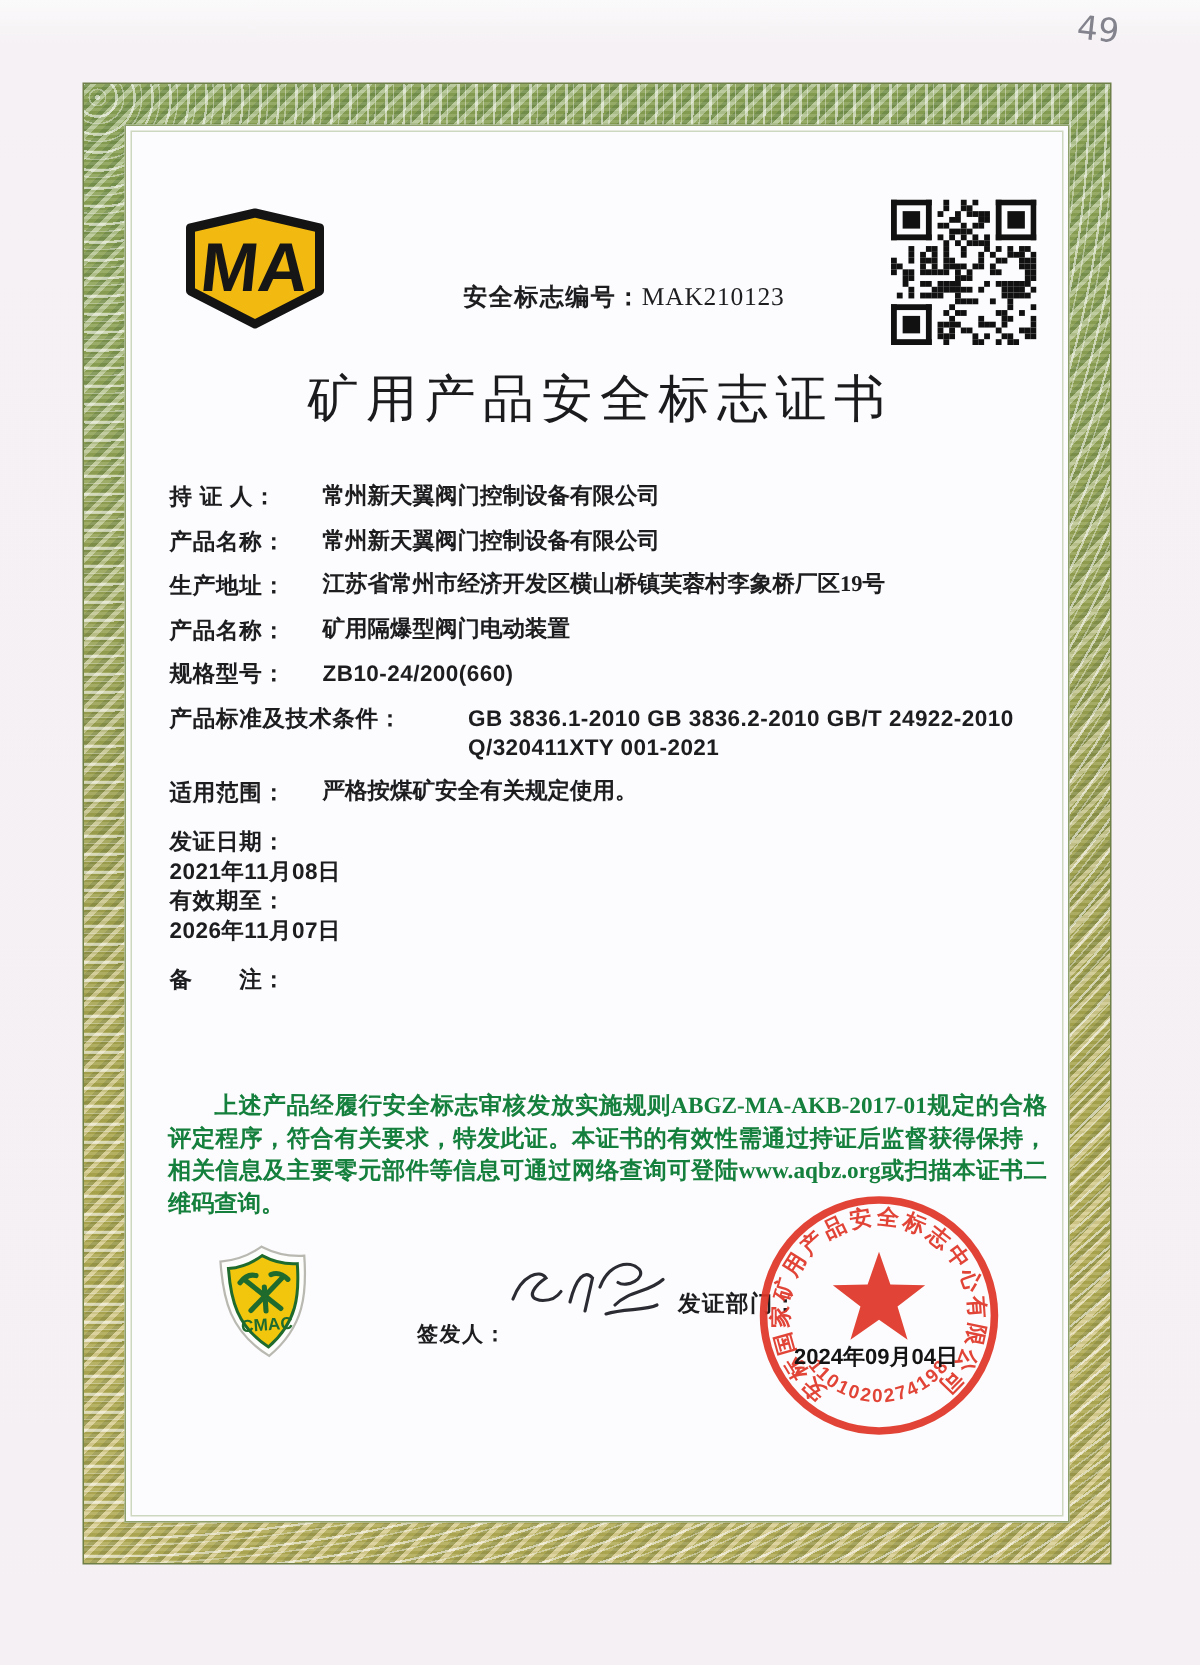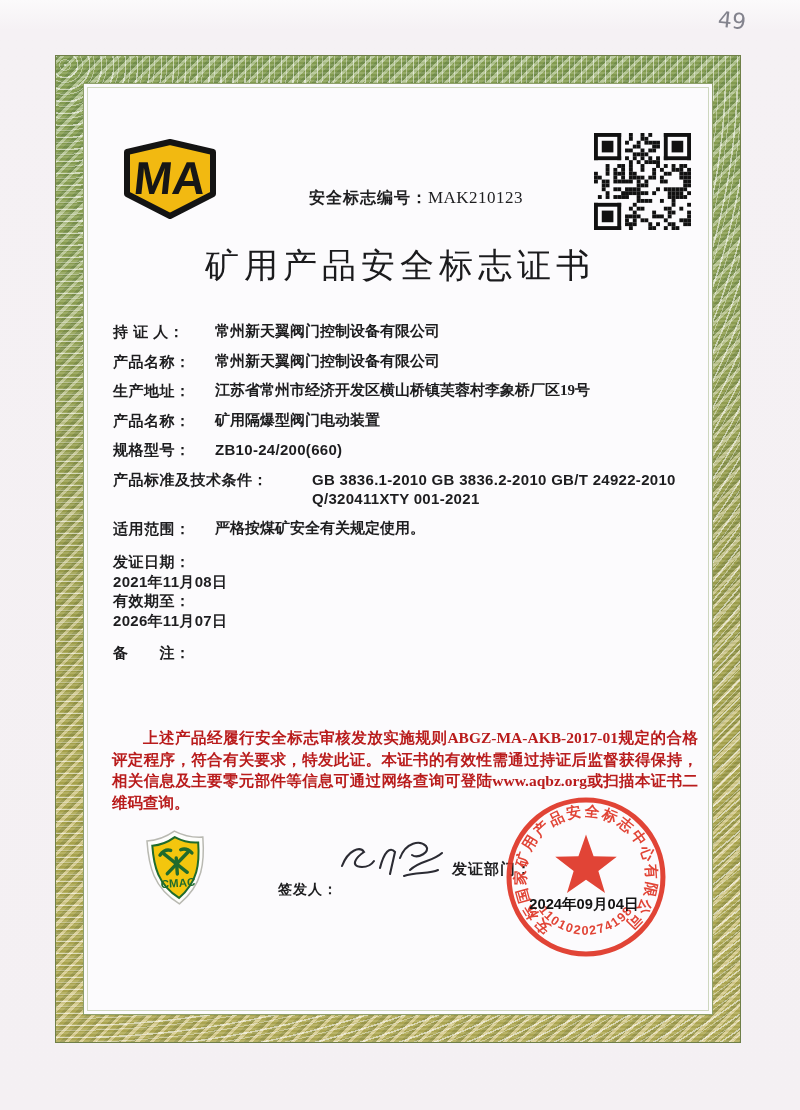--- a/index.html
+++ b/index.html
@@ -46,21 +46,21 @@
   .dates-row{display:flex;font-size:15px;line-height:19.5px;margin-top:14px;flex-direction:column;}
   .dates-row .label{font-weight:bold;white-space:pre;letter-spacing:.5px;}
   .dates-row .lab1{width:102px;}
   .dates-row .val1{width:185px;font-weight:bold;}
   .dates-row .lab2{margin-left:0;width:103px;}
   .remark-row{margin-top:14px;font-size:15px;font-weight:bold;white-space:pre;letter-spacing:.5px;}
   
   .declaration{
     left:112px;top:727px;width:586px;font-family:"Liberation Serif",serif;
     font-weight:bold;font-size:15.5px;line-height:21.5px;text-align:justify;
-    text-indent:2em;color:#b91c1c;
+    text-indent:2em;color:#15803d;
   }
   
   .signer-label{left:278px;top:881px;font-size:14px;font-weight:bold;letter-spacing:1px;}
   .dept-label{left:452px;top:860px;font-size:15px;font-weight:bold;letter-spacing:1px;}
   .sig{left:338px;top:836px;}
   .stamp{left:505px;top:796px;}
   .qr{left:594px;top:133px;}
   .ma-logo{left:122px;top:137px;}
   .cmac-logo{left:144px;top:828px;}
 </style>

